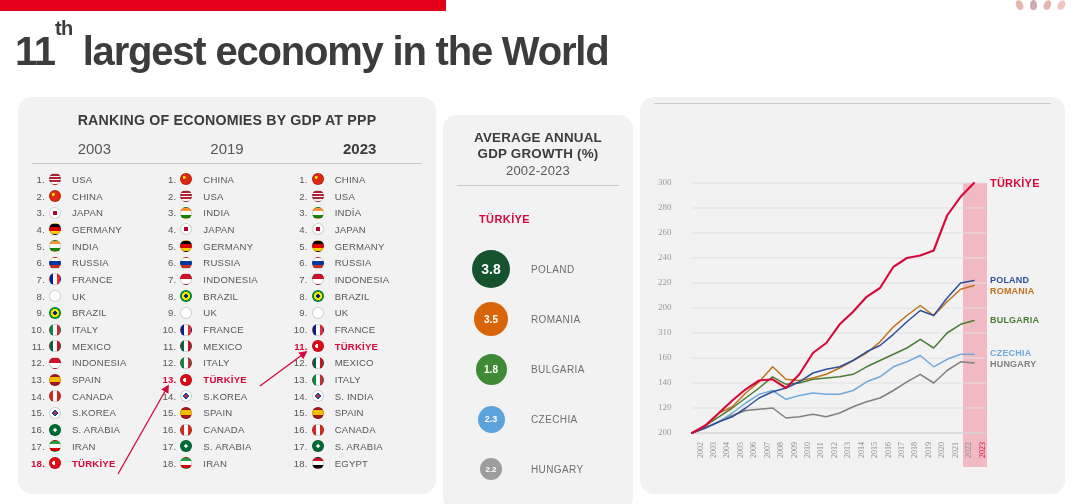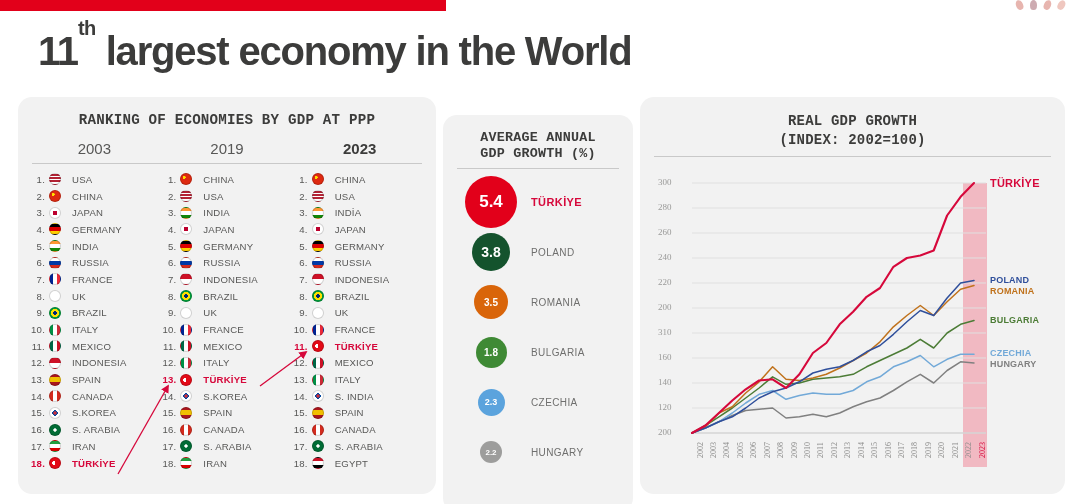--- a/index.html
+++ b/index.html
@@ -11,32 +11,32 @@
   }
   .red-bar { position: absolute; left: 0; top: 0; width: 446px; height: 11px; background: #e2001a; }
   .corner-logo { position: absolute; right: 8px; top: 0px; width: 60px; height: 16px; opacity: .5; }
   .corner-logo span { position: absolute; top: 0; width: 7px; height: 10px; background: #c0392b; border-radius: 50% 50% 45% 45%; opacity: .75; }
   .corner-logo span:nth-child(1) { left: 4px; transform: rotate(-22deg); }
   .corner-logo span:nth-child(2) { left: 18px; background: #7b2230; }
   .corner-logo span:nth-child(3) { left: 32px; transform: rotate(22deg); }
   .corner-logo span:nth-child(4) { left: 46px; background: #d46a55; transform: rotate(30deg); }
 
   h1.page-title {
-    position: absolute; left: 38px; top: 29px;
+    position: absolute; left: 15px; top: 29px;
     font-size: 40px; font-weight: bold; color: #3c3c3b;
     letter-spacing: -1.2px;
   }
   h1.page-title sup { font-size: 20px; top: -16px; position: relative; letter-spacing: -.5px; }
 
   .panel { position: absolute; background: #f2f2f2; border-radius: 14px; }
 
   
   #panel-ranking { left: 18px; top: 97px; width: 418px; height: 397px; }
   .p-title { text-align: center; font-size: 14.2px; font-weight: bold; color: #3c3c3b;
-             letter-spacing: .2px; padding-top: 15px; font-family: Liberation Mono, monospace; }
+             letter-spacing: .2px; padding-top: 15px; }
   .year-head { display: flex; margin-top: 12px; padding: 0 10px; }
   .year-head div { flex: 1; text-align: center; font-size: 15px; color: #575756; }
   .year-head div.bold { font-weight: bold; color: #3c3c3b; }
   .hr { height: 1px; background: #c9c9c9; margin: 6px 14px 0 14px; }
   .cols { display: flex; padding: 7px 12px 0 12px; }
   .col { flex: 1; }
   .row { display: flex; align-items: center; height: 16.7px; font-size: 9.6px;
          color: #575756; letter-spacing: .2px; }
   .row .rk { width: 19px; text-align: right; padding-right: 4px; flex: none; }
   .row .nm { padding-left: 11px; white-space: nowrap; }
@@ -376,25 +376,25 @@
     </defs>
     <line x1="100" y1="474" x2="150" y2="386" stroke="#d6083b" stroke-width="1.3" marker-end="url(#ah)" transform="translate(0,-97)"></line>
     <line x1="242" y1="386" x2="288" y2="352" stroke="#d6083b" stroke-width="1.3" marker-end="url(#ah)" transform="translate(0,-97)"></line>
   </svg>
 </div>
 
 <div class="panel" id="panel-growth">
   <div class="p-title">
     <div>AVERAGE ANNUAL</div>
     <div>GDP GROWTH (%)</div>
+    <div class="sub">2002-2023</div>
   </div>
   <div class="hr"></div>
   <div class="bubbles" id="growth-bubbles">
       <div class="bub-row first">
-        <span class="bub" style="width:52px;height:52px;background:#e2001a;font-size:17px;margin-left:0px">5.4</span>
         <span class="bub-lab" style="margin-left:0px">TÜRKİYE</span>
       </div>
       <div class="bub-row">
         <span class="bub" style="width:38px;height:38px;background:#14532d;font-size:14px;margin-left:7px">3.8</span>
         <span class="bub-lab" style="margin-left:7px">POLAND</span>
       </div>
       <div class="bub-row">
         <span class="bub" style="width:34px;height:34px;background:#d9650a;font-size:10px;margin-left:9px">3.5</span>
         <span class="bub-lab" style="margin-left:9px">ROMANIA</span>
       </div>
@@ -407,24 +407,20 @@
         <span class="bub-lab" style="margin-left:12.5px">CZECHIA</span>
       </div>
       <div class="bub-row">
         <span class="bub" style="width:22px;height:22px;background:#9d9d9c;font-size:8px;margin-left:15px">2.2</span>
         <span class="bub-lab" style="margin-left:15px">HUNGARY</span>
       </div>
     </div>
 </div>
 
 <div class="panel" id="panel-chart">
-  <div class="p-title">
-    <div>REAL GDP GROWTH</div>
-    <div>(INDEX: 2002=100)</div>
-  </div>
   <div class="hr"></div>
   <div class="chart-wrap" id="chart-wrap">
       <svg class="chart-svg" width="397" height="310">
         <rect x="309" y="8" width="24" height="284" fill="#f08a9b" opacity=".55"></rect>
         <line x1="38" y1="258" x2="332" y2="258" stroke="#e0e0e0" stroke-width="1"></line>
         <line x1="38" y1="233" x2="332" y2="233" stroke="#e0e0e0" stroke-width="1"></line>
         <line x1="38" y1="208" x2="332" y2="208" stroke="#e0e0e0" stroke-width="1"></line>
         <line x1="38" y1="183" x2="332" y2="183" stroke="#e0e0e0" stroke-width="1"></line>
         <line x1="38" y1="158" x2="332" y2="158" stroke="#e0e0e0" stroke-width="1"></line>
         <line x1="38" y1="133" x2="332" y2="133" stroke="#e0e0e0" stroke-width="1"></line>

